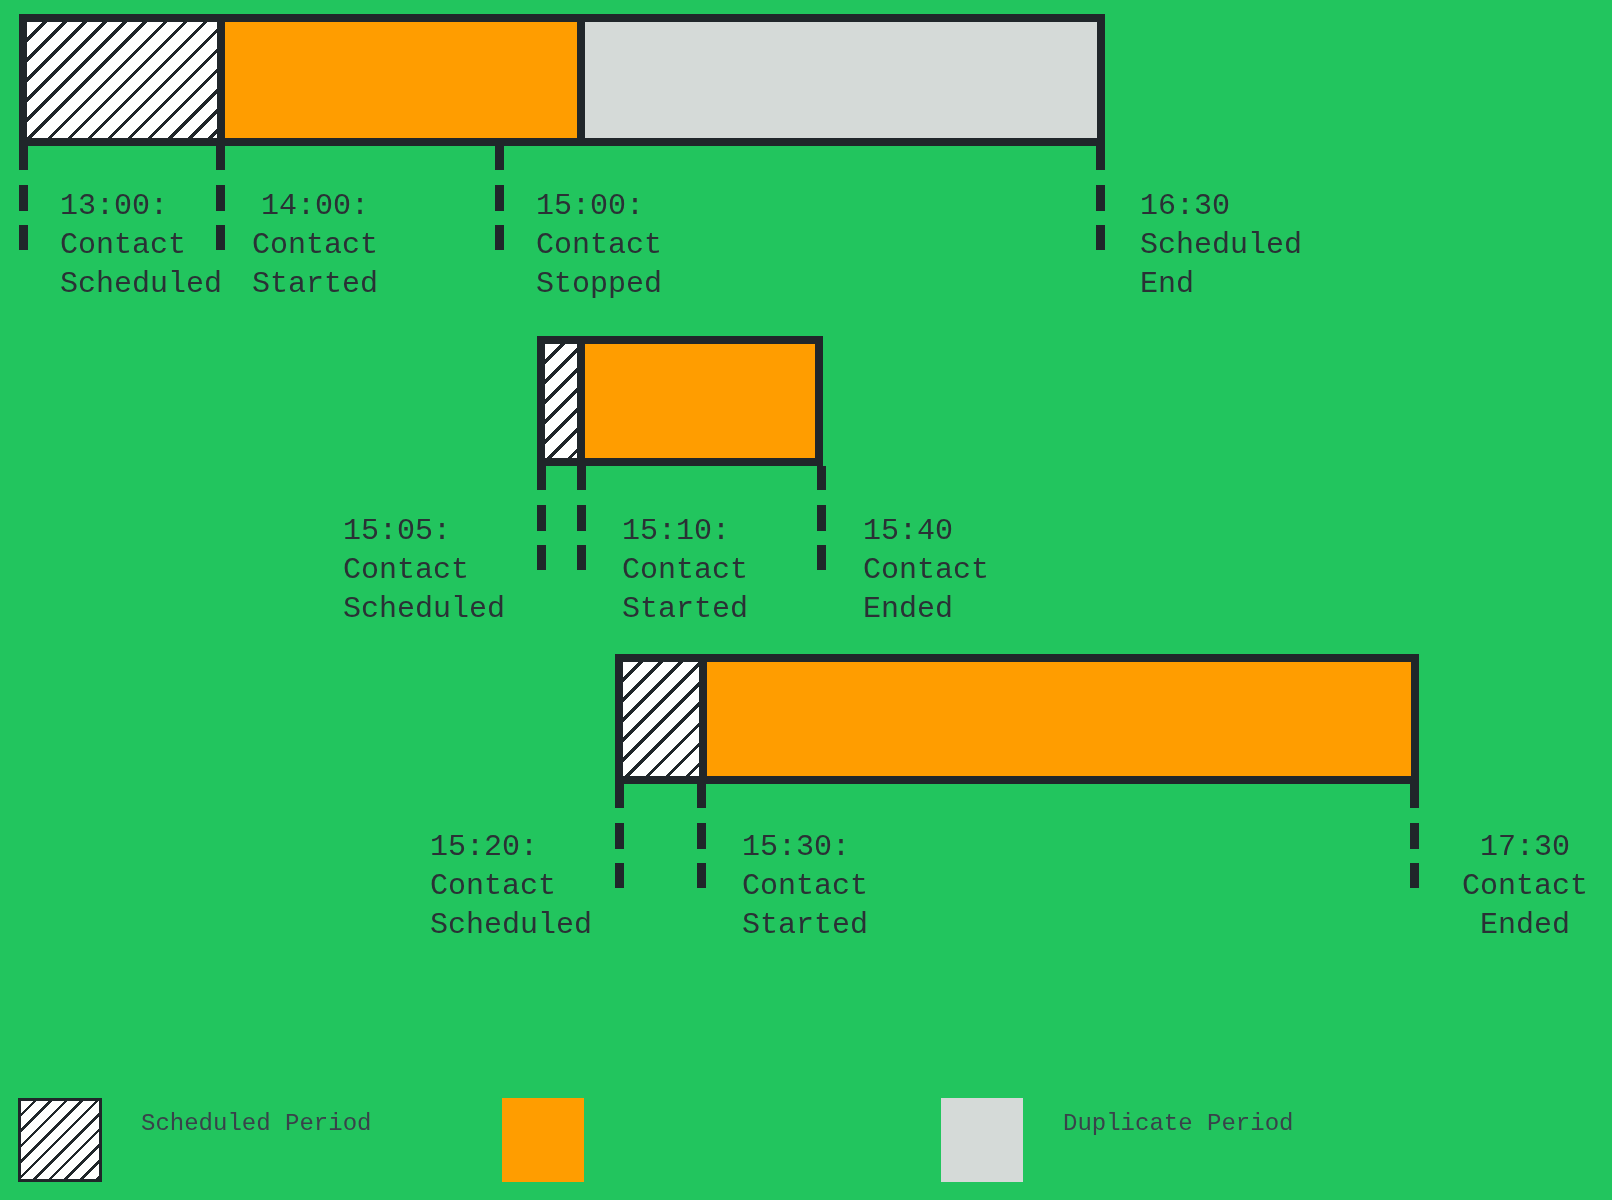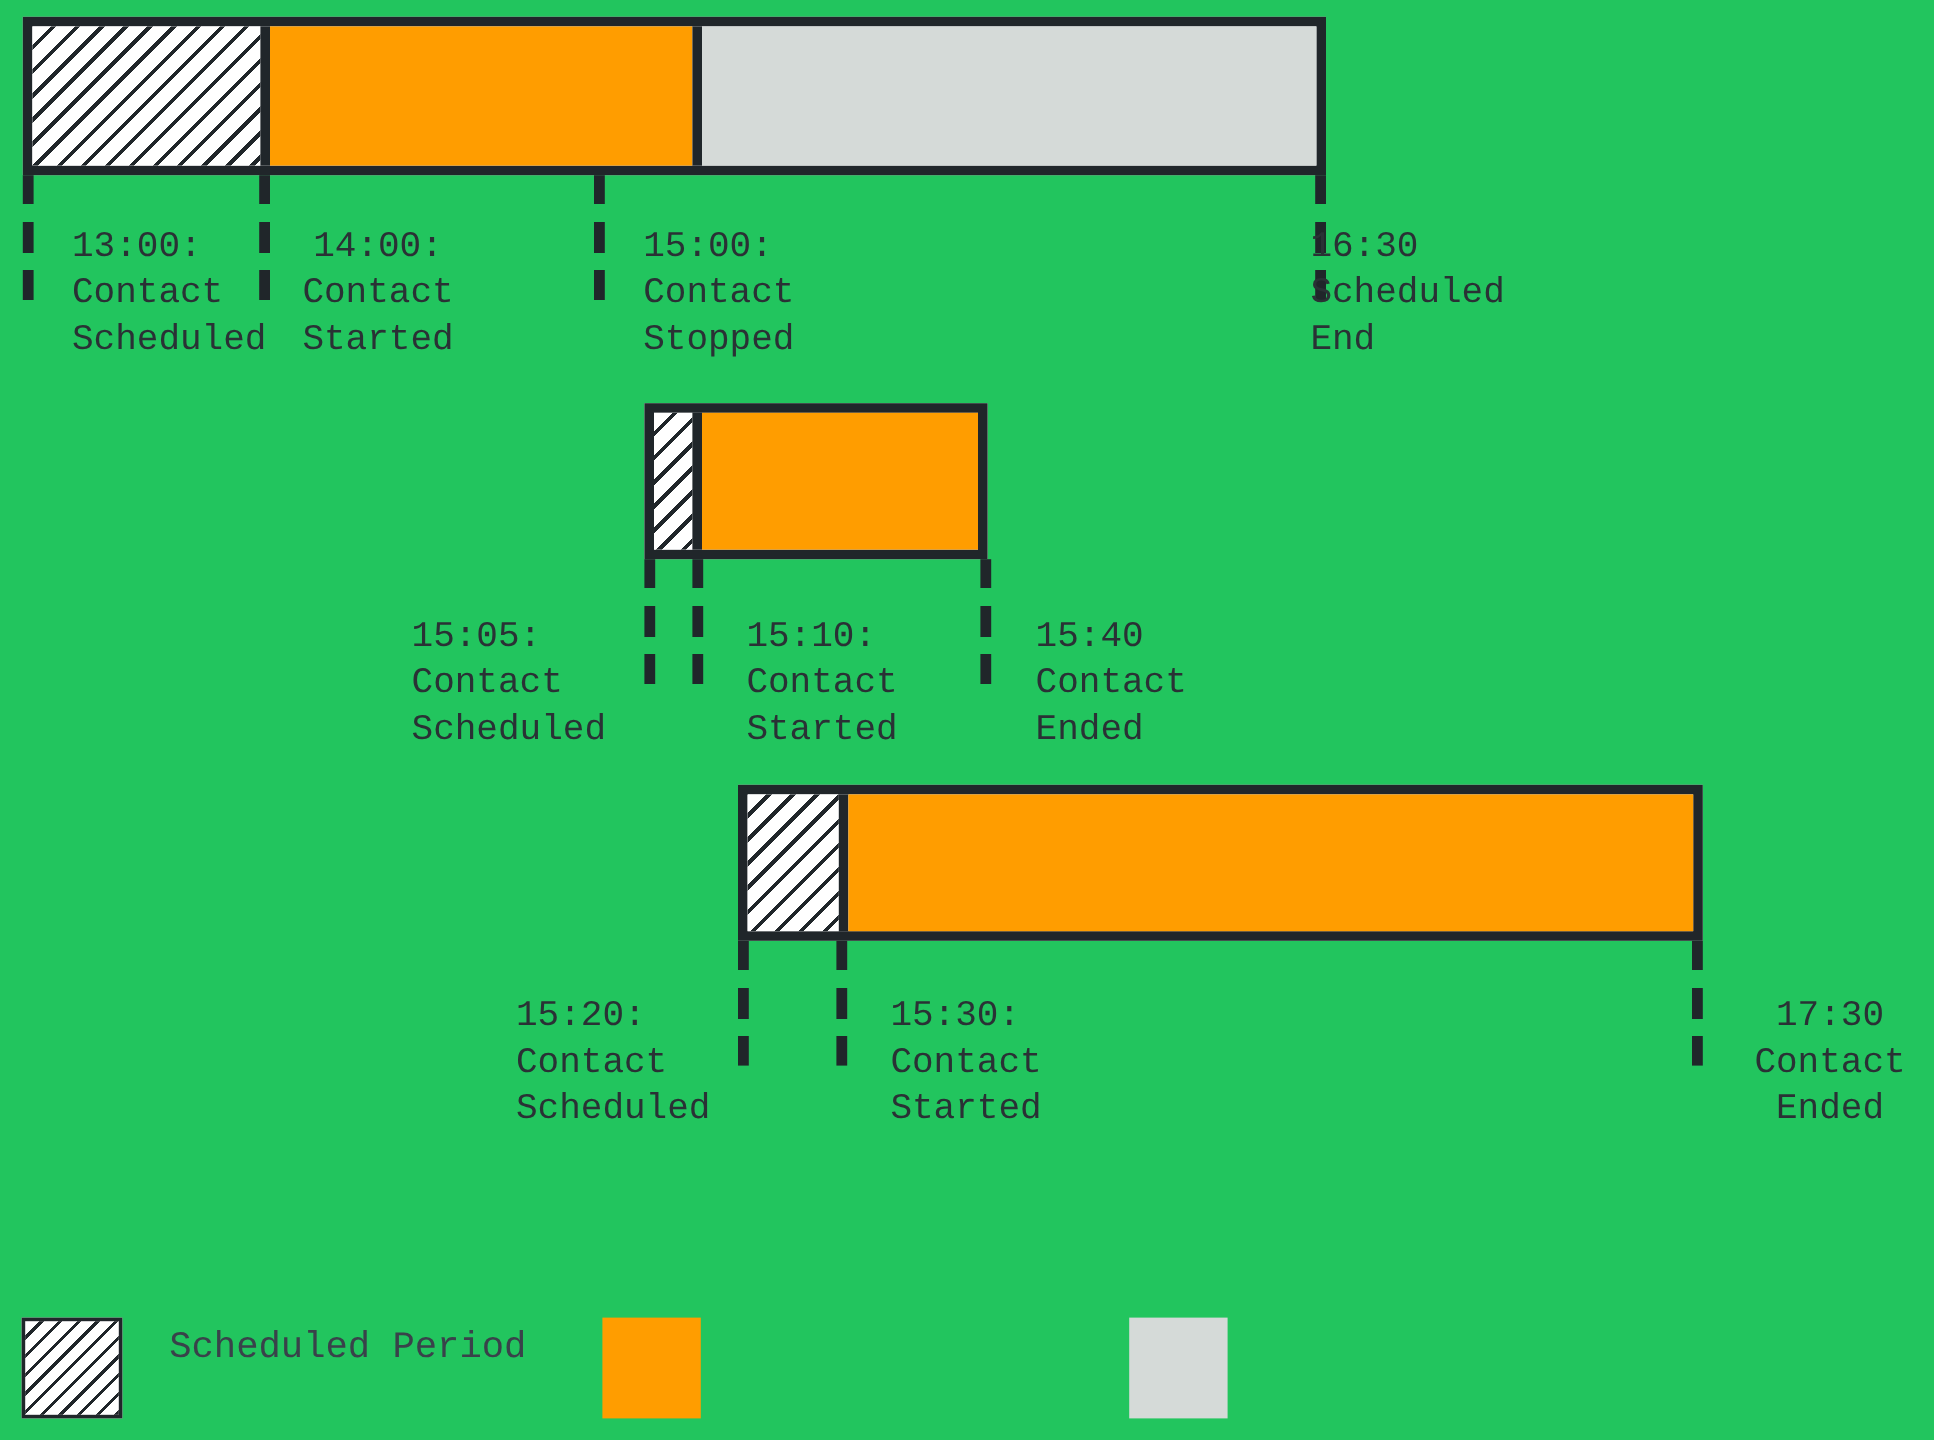--- a/index.html
+++ b/index.html
@@ -59,21 +59,21 @@
   .lg-swatch.hatched{
     width:84px;
     border:3px solid var(--stroke);
     background-color:#fff;
     background-image:repeating-linear-gradient(135deg, transparent 0 8.5px, var(--stroke) 8.5px 11px);
   }
   .lg-swatch.metered{background:var(--metered);}
   .lg-swatch.duplicate{background:var(--duplicate);}
   .lg-label{
     position:absolute;
-    font-size:31px;
+    font-size:24px;
     line-height:40px;
     color:var(--legend);
     white-space:nowrap;
   }
 </style>
 </head>
 <body>
 
 <div id="canvas">
 
@@ -91,21 +91,21 @@
 
   <div class="evt" style="left:60px;top:187px;">13:00:
 Contact
 Scheduled</div>
   <div class="evt" style="left:252px;top:187px;text-align:center;">14:00:
 Contact
 Started</div>
   <div class="evt" style="left:536px;top:187px;">15:00:
 Contact
 Stopped</div>
-  <div class="evt" style="left:1092px;top:187px;">16:30
+  <div class="evt" style="left:1140px;top:187px;">16:30
 Scheduled
 End</div>
 
   <div class="bar" style="left:537px;top:336px;width:286px;height:130px;">
     <div class="seg seg-scheduled" style="width:32px;"></div>
     <div class="divider"></div>
     <div class="seg seg-metered seg-fill"></div>
   </div>
   <div class="tick" style="left:537px;top:466px;"></div>
   <div class="tick" style="left:577px;top:466px;"></div>
@@ -139,14 +139,15 @@
   <div class="evt" style="left:1462px;top:828px;text-align:center;">17:30
 Contact
 Ended</div>
 
   <div class="lg-swatch hatched" style="left:18px;top:1098px;"></div>
   <div class="lg-label" style="left:141px;top:1104px;">Scheduled Period</div>
 
   <div class="lg-swatch metered" style="left:502px;top:1098px;"></div>
 
   <div class="lg-swatch duplicate" style="left:941px;top:1098px;"></div>
+  <div class="lg-label" style="left:1063px;top:1104px;">Duplicate Period</div>
 
 </div>
 
 </body></html>

